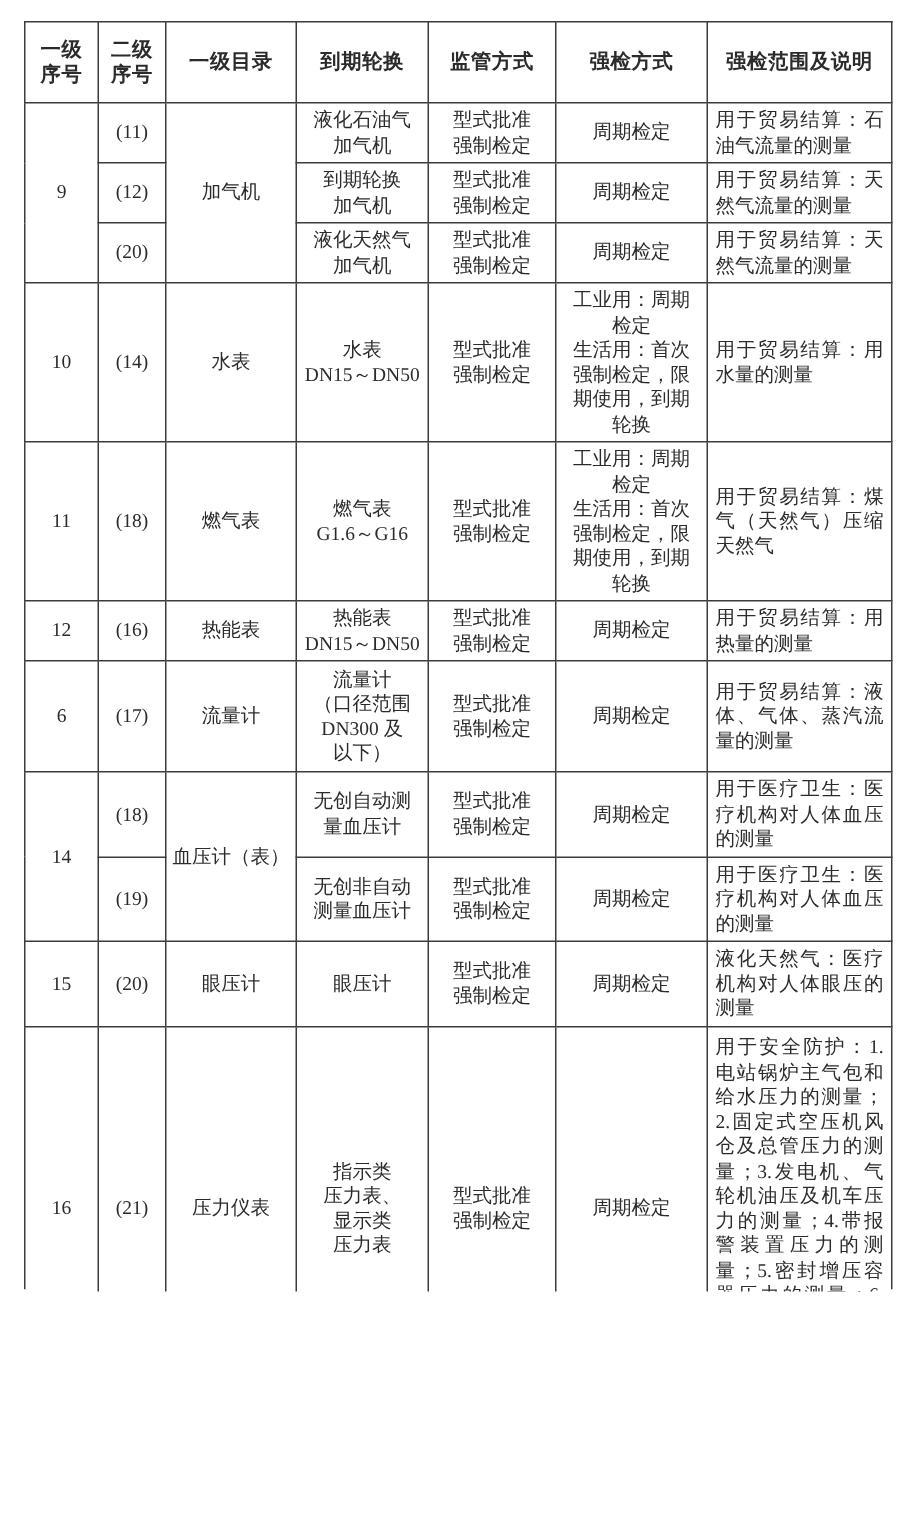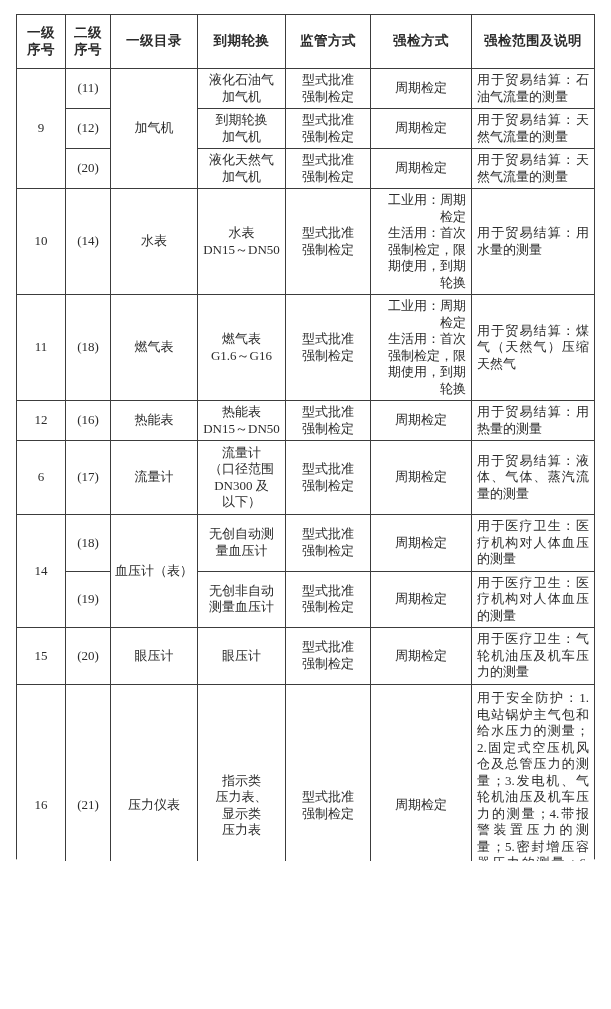--- a/index.html
+++ b/index.html
@@ -32,21 +32,21 @@
     overflow: hidden;
   }
   table.catalog th {
     font-weight: bold;
     font-size: 13.5px;
     text-align: center;
     padding: 2px 1px;
     letter-spacing: 0.5px;
   }
   td.c   { text-align: center; padding: 2px 3px; }
-  td.lft { text-align: right;   padding: 3px 5px; vertical-align: middle; }
+  td.lft { text-align: center;   padding: 3px 5px; vertical-align: middle; }
   td.jst {
     text-align: justify;
     text-align-last: left;
     padding: 3px 5px;
     vertical-align: middle;
   }
   .pageno {
     position: absolute;
     left: 0; top: 926px;
     width: 611px;
@@ -182,21 +182,21 @@
         <td class="jst">用于医疗卫生：医疗机构对人体血压的测量</td>
       </tr>
       <tr style="height:55px">
         <td class="c">15</td>
         <td class="c">(20)</td>
         <td class="c">眼压计</td>
         <td class="c">眼压计</td>
         <td class="c">型式批准
 强制检定</td>
         <td class="c">周期检定</td>
-        <td class="jst">用于医疗卫生：气轮机油压及机车压力的测量</td>
+        <td class="jst">液化天然气：医疗机构对人体眼压的测量</td>
       </tr>
       <tr style="height:243px">
         <td class="c">16</td>
         <td class="c">(21)</td>
         <td class="c">压力仪表</td>
         <td class="c">指示类
 压力表、
 显示类
 压力表</td>
         <td class="c">型式批准

